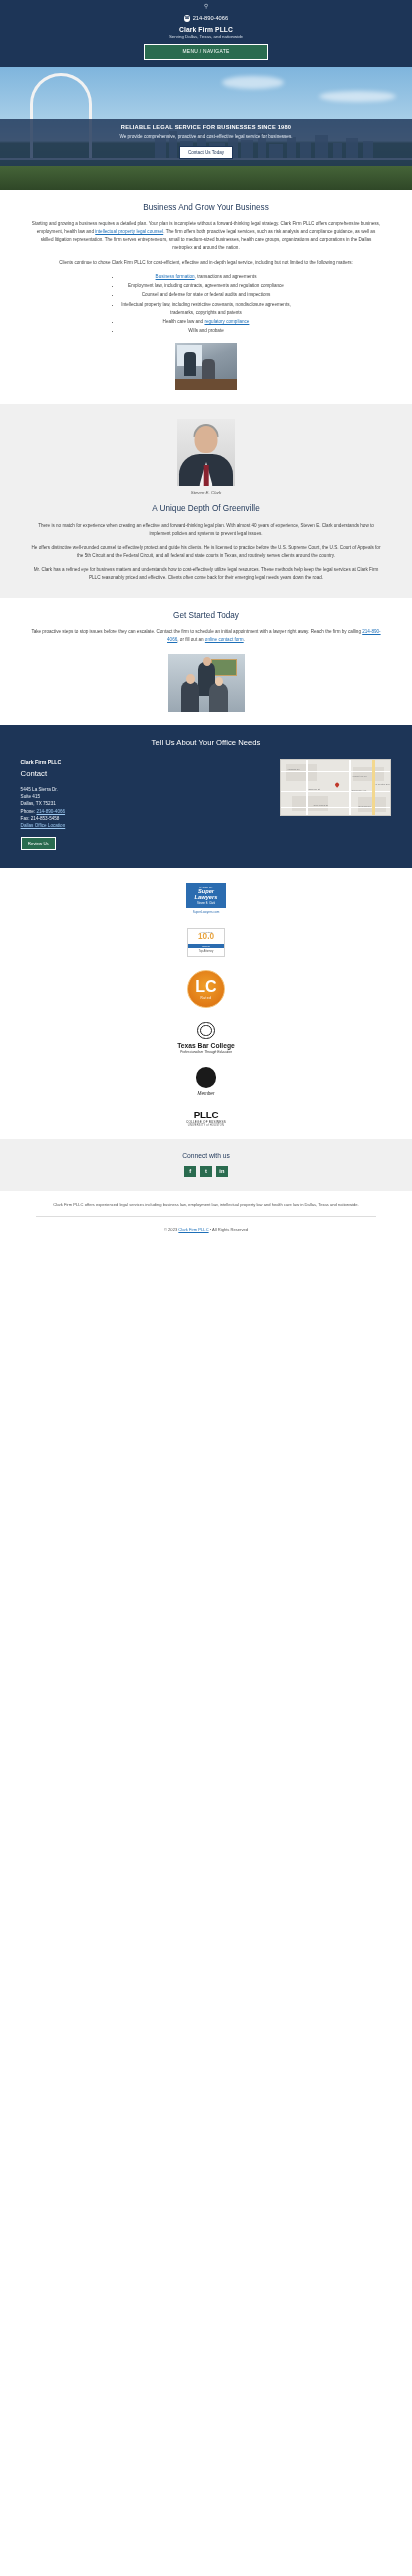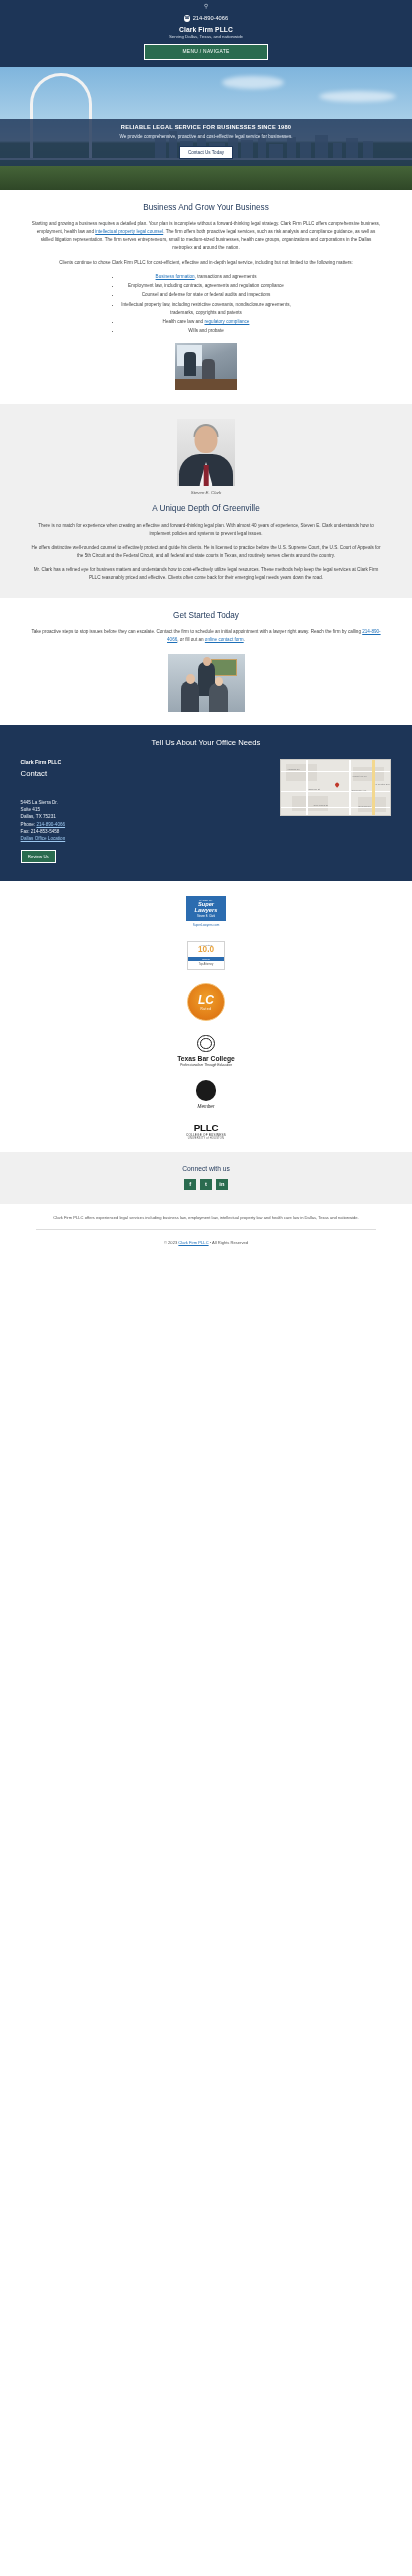--- a/index.html
+++ b/index.html
@@ -285,21 +285,21 @@
     color: #fff;
     padding: 13.4px 20.6px 17.5px;
   }
   .contact-block h2 {
     text-align: center; font-size: 7.7px; font-weight: normal;
     margin-bottom: 11.3px;
   }
   .contact-cols { display: flex; gap: 10.3px; }
   .contact-left { flex: 1; }
   .contact-left .cname { font-size: 5.2px; font-weight: bold; margin-bottom: 4.1px; }
-  .contact-left h3 { font-size: 7.7px; font-weight: normal; margin-bottom: 21px; }
+  .contact-left h3 { font-size: 7.7px; font-weight: normal; margin-bottom: 8px; }
   .contact-left .addr { font-size: 4.6px; line-height: 1.6; color: #e7edf4; }
   .contact-left .addr a { color: #9ec9f0; text-decoration: underline; }
   .review-btn {
     display: inline-block;
     margin-top: 7.2px;
     background: #2a6b4f;
     color: #fff;
     font-size: 4.4px;
     padding: 3.1px 6.2px;
     border: 0.5px solid #fff;
@@ -357,21 +357,21 @@
   }
   .badge-avvo .c { font-size: 2.6px; color: #555; margin-top: 1.5px; }
 
   .badge-lc {
     width: 38px; height: 38px; border-radius: 50%;
     background: radial-gradient(circle at 50% 42%, #f0a02a 0%, #e07a16 70%, #c96a10 100%);
     color: #fff; display: flex; flex-direction: column;
     align-items: center; justify-content: center; gap: 1px;
     border: 1.5px solid #f5c277;
   }
-  .badge-lc .lc { font-size: 12px; font-weight: bold; font-style: italic; line-height: 1; }
+  .badge-lc .lc { font-size: 16px; font-weight: bold; line-height: 1; }
   .badge-lc .rt { font-size: 3.1px; letter-spacing: 0.5px; }
 
   .badge-tbc { text-align: center; }
   .badge-tbc .seal {
     width: 17.5px; height: 17.5px; border-radius: 50%;
     border: 1px solid #222; margin: 0 auto 2.6px;
     position: relative;
   }
   .badge-tbc .seal::after {
     content: ""; position: absolute; inset: 2.1px;

